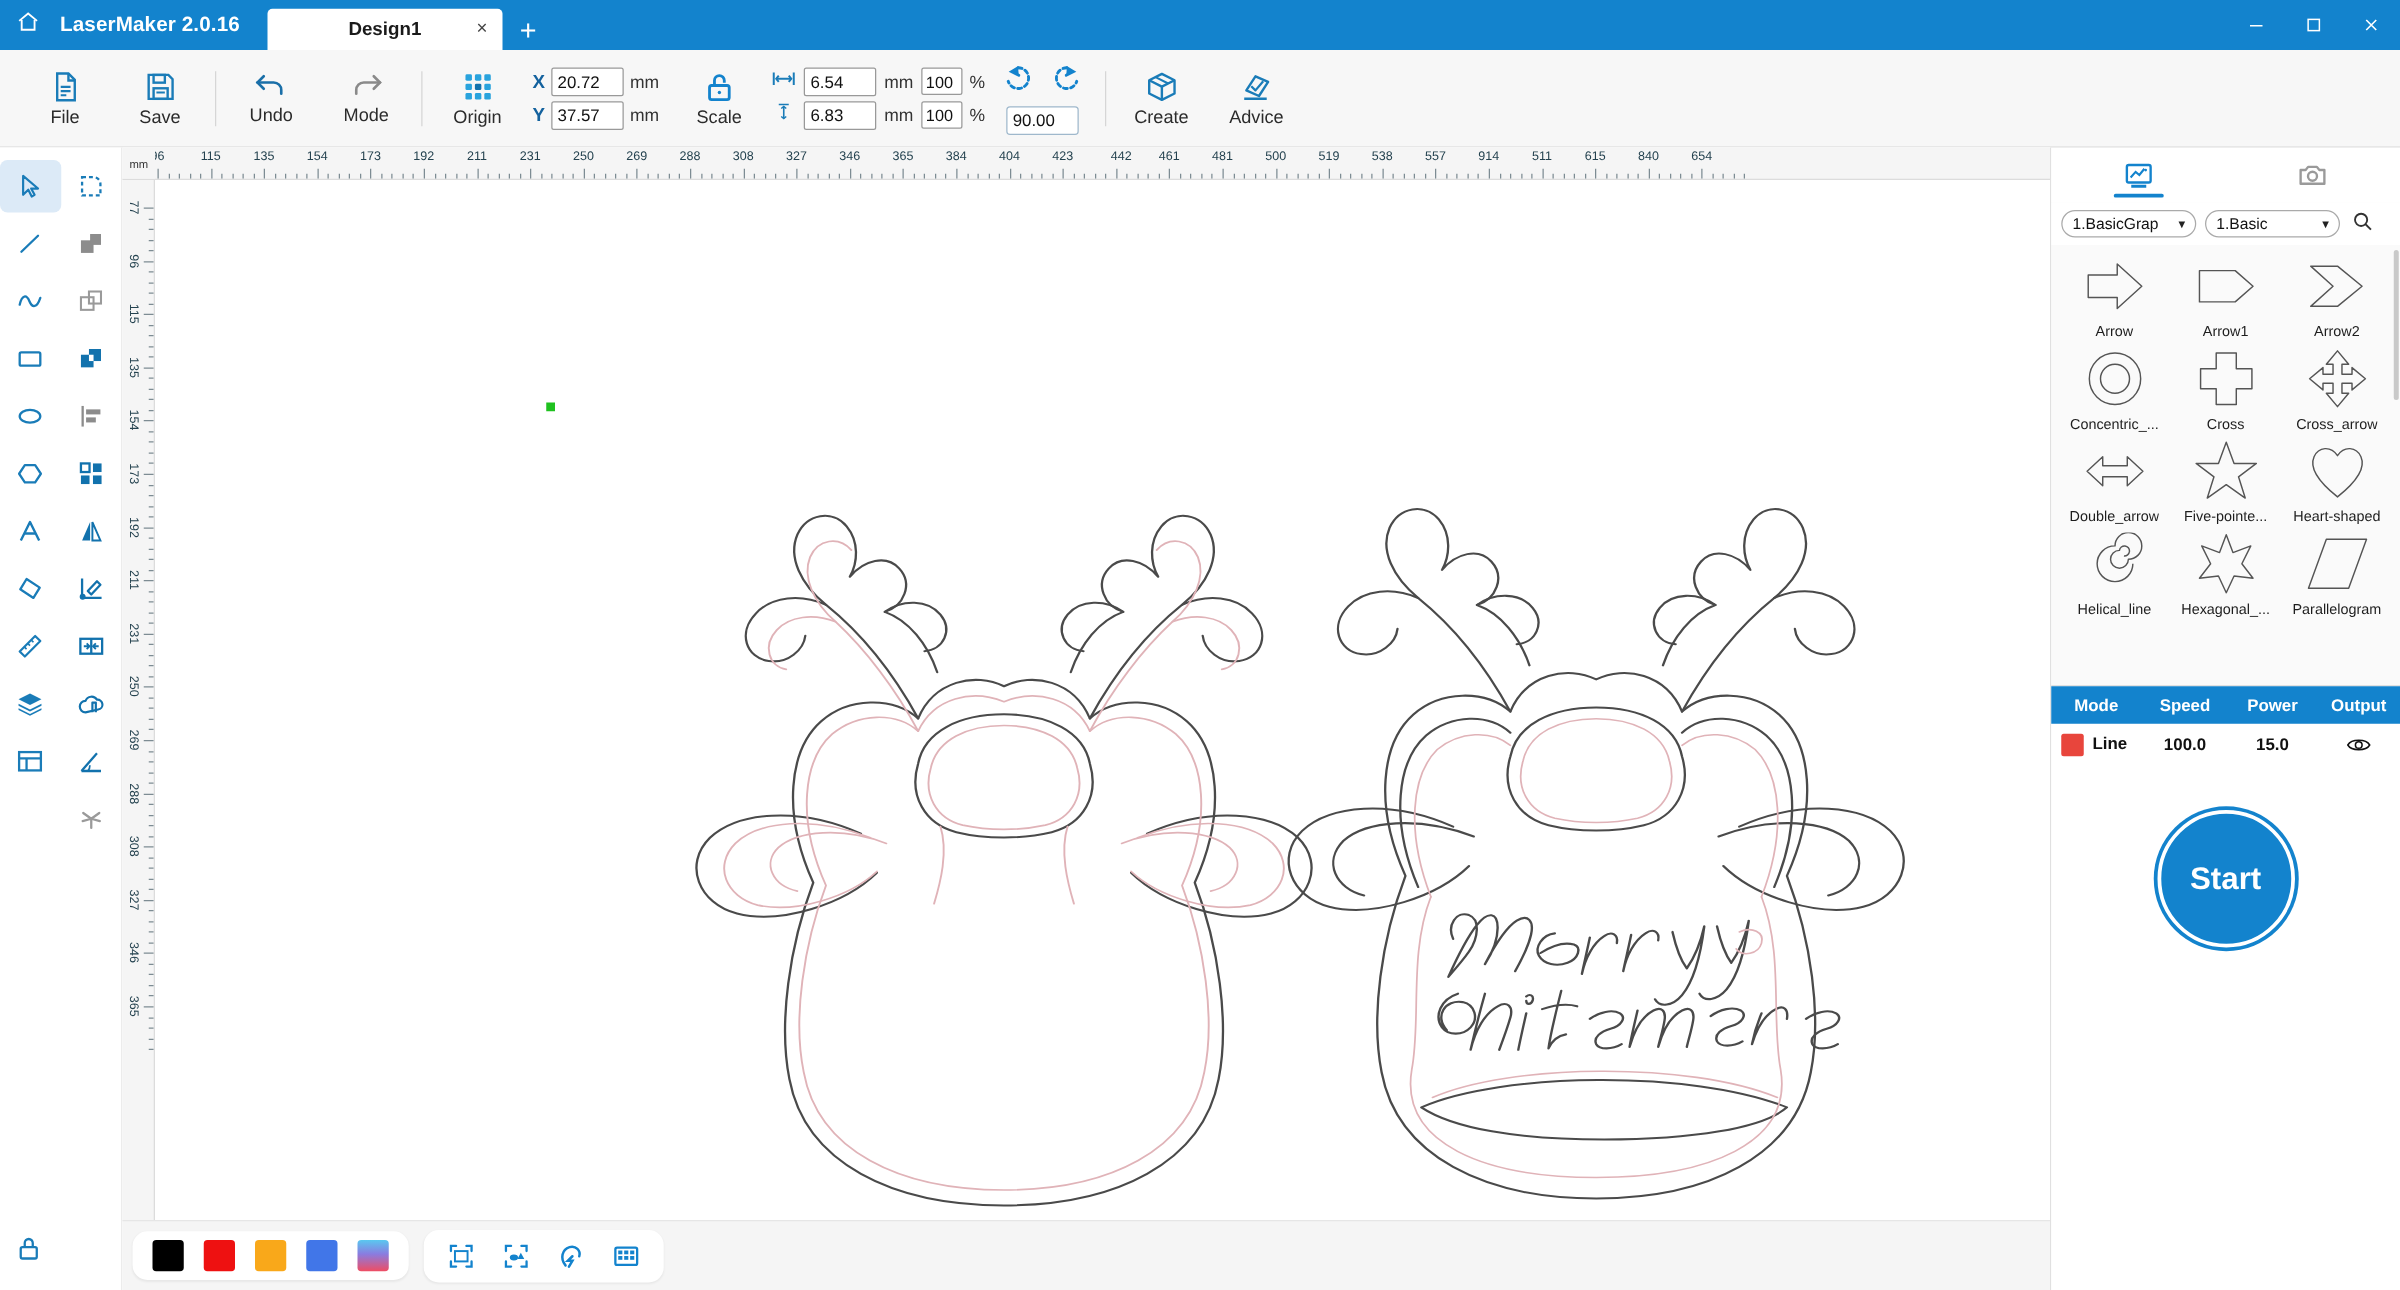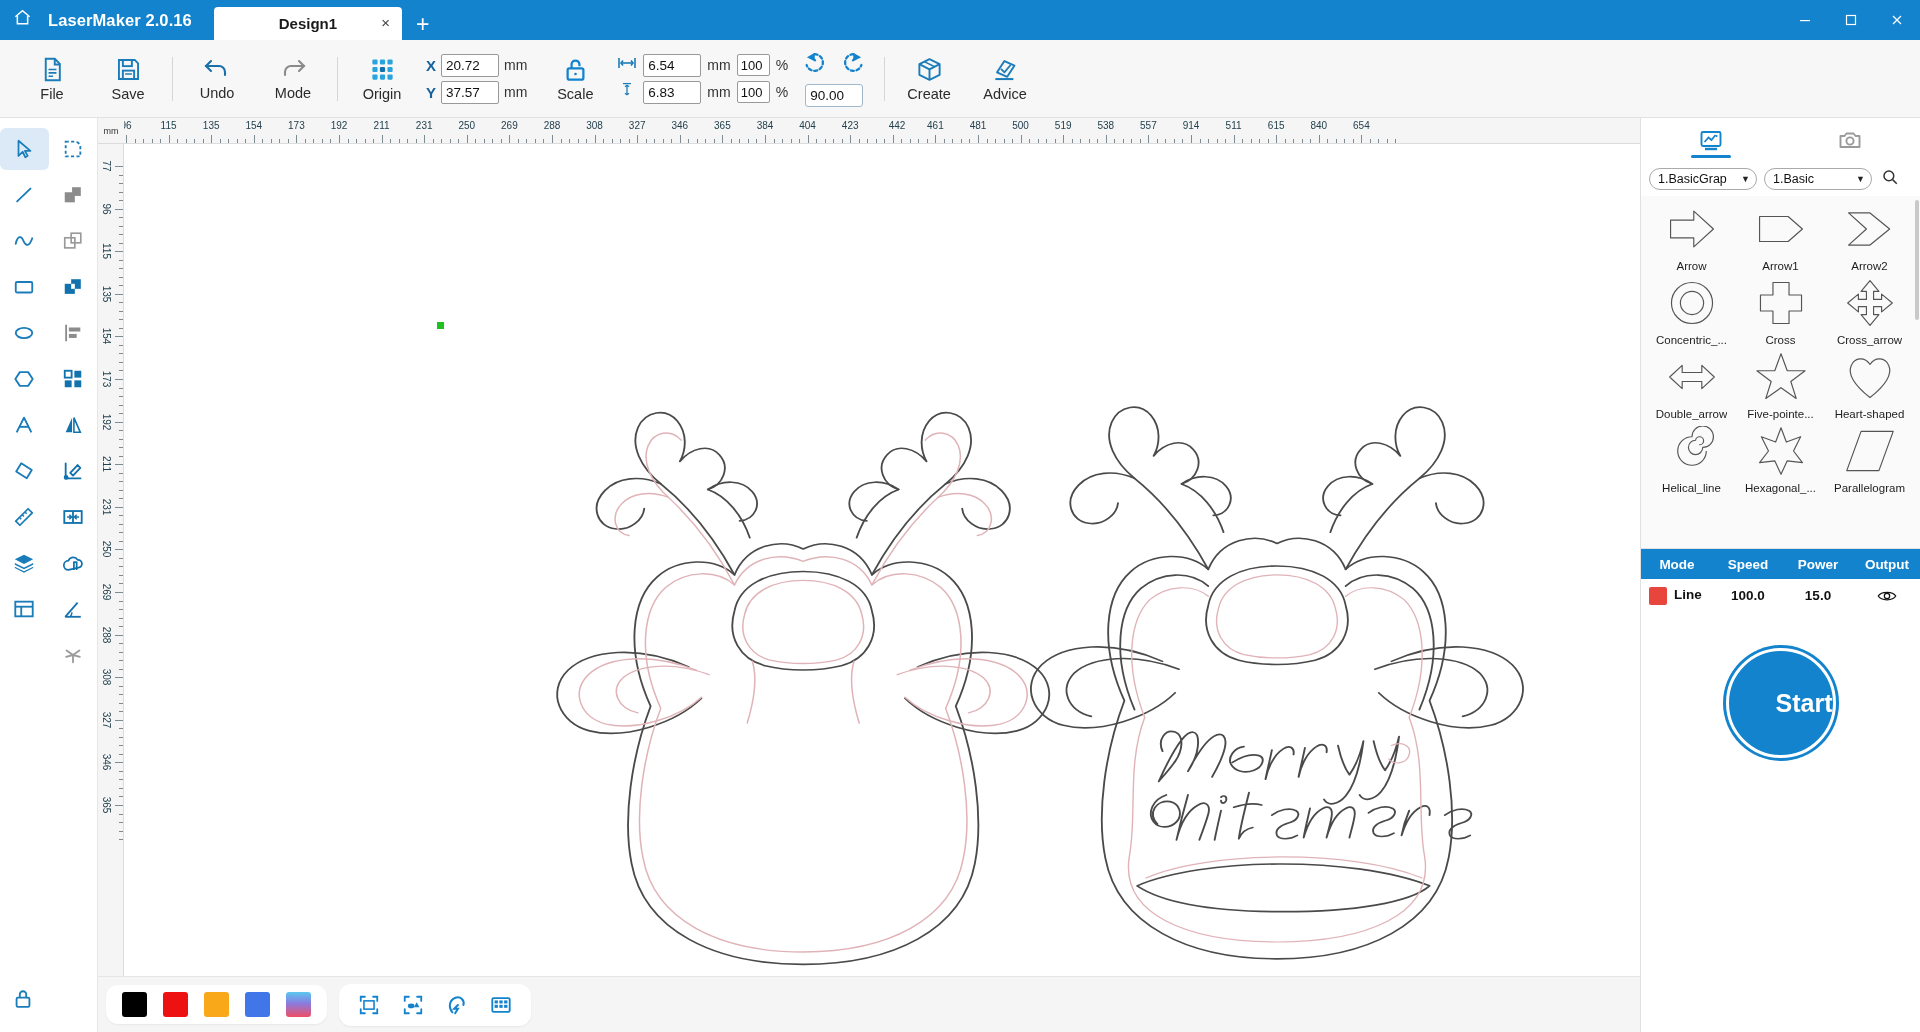--- a/index.html
+++ b/index.html
@@ -121,21 +121,21 @@
   .mt-name { font-size:13.5px; font-weight:700; color:#111; }
   .mt-val { font-size:13.5px; text-align:center; font-weight:700; color:#111;}
   .mt-row.alt .mt-val { font-weight:400; color:#555;}
   .mt-eye { display:flex; align-items:center; justify-content:center;}
 
   .rp-spacer { flex:1; background:#fff; position:relative; min-height:0;}
   .startwrap { position:absolute; left:0; right:0; top: 36px; display:flex; justify-content:center;}
   .start-btn {
     width: 110px; height:110px; border-radius:50%; background:#1383cd;
     border: 3px solid #fff; box-shadow: 0 0 0 3px #1383cd;
-    display:flex; align-items:center; justify-content:flex-end; cursor:pointer;
+    display:flex; align-items:center; justify-content:center; cursor:pointer;
   }
   .start-btn span { color:#fff; font-size: 25px; font-weight:600; }
   .rp-footer { height: 42px; display:flex; align-items:center; padding: 0 8px 8px 8px; background:#fff;}
   .conn-box {
     flex:1; height:27px; border:1px solid #d5d5d5; background:#fff; display:flex; align-items:center; justify-content:center; gap:6px;
     font-size:13.5px; color:#d99020; cursor:pointer;
   }
   .switch-btn { width: 64px; height:27px; border:1px solid #d5d5d5; border-left:none; background:#ececec; display:flex; align-items:center; justify-content:center; font-size:13.5px; color:#111; font-weight:600; cursor:pointer;}
 </style>
 </head>

